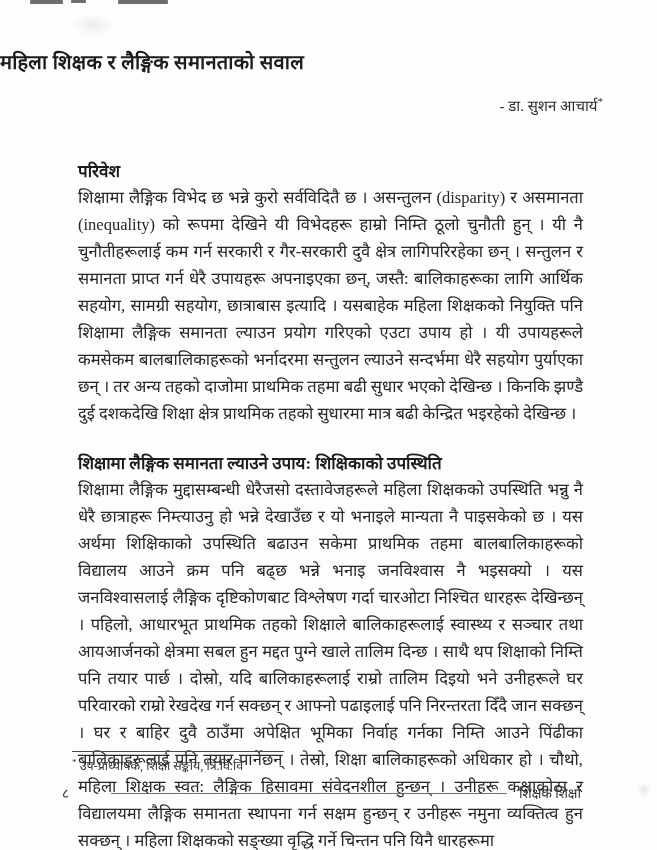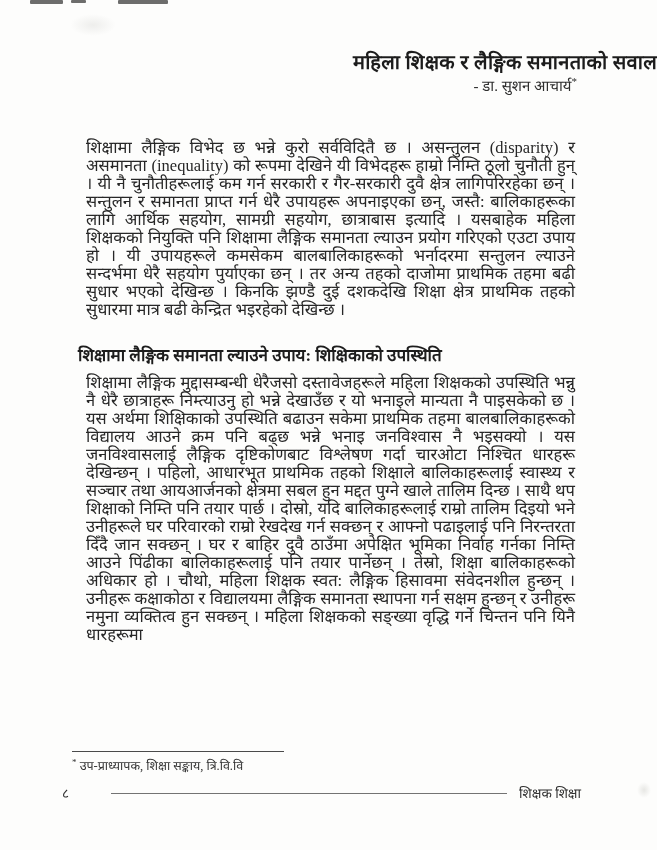--- a/index.html
+++ b/index.html
@@ -27,49 +27,50 @@
     background: radial-gradient(ellipse at center, #ececea 0%, rgba(253,253,252,0) 70%);
     opacity: .9;
   }
   .smudge-right {
     position: absolute; right: 6px; top: 782px; width: 14px; height: 16px;
     background: radial-gradient(ellipse at center, #e7e7e4 0%, rgba(253,253,252,0) 70%);
   }
 
   .doc-title {
     margin: 48px 0 0 0;
-    text-align: right;
+    text-align: left;
     font-size: 20px;
     font-weight: bold;
     letter-spacing: .3px;
     color: #1c1c1c;
   }
   .byline {
-    padding-right: 80px;
+    margin-top: 20px;
+    padding-right: 54px;
     text-align: right;
     font-size: 15px;
     color: #2e2e2e;
   }
   .byline sup { font-size: 11px; }
 
   .content {
     padding: 0 74px 0 78px;
   }
   .section-1 { margin-top: 44px; }
   .section-2 { margin-top: 24px; }
   .section-heading {
     margin: 0 0 2px 0;
     font-size: 17px;
     font-weight: bold;
     color: #1d1d1d;
   }
   .section-body {
-    margin: 8px;
+    margin: 0;
     font-size: 16.5px;
-    line-height: 18px;
+    line-height: 27px;
     text-align: justify;
     text-justify: inter-word;
     color: #272727;
   }
 
   .footnote {
     position: absolute;
     left: 72px;
     top: 751px;
     width: 420px;
@@ -118,20 +119,21 @@
 
   <h1 class="doc-title">महिला शिक्षक र लैङ्गिक समानताको सवाल</h1>
 
   <div class="byline">
     <span>- डा. सुशन आचार्य</span><sup>*</sup>
   </div>
 
   <div class="content">
 
     <div class="section-1">
+      <h2 class="section-heading">परिवेश</h2>
       <p class="section-body">शिक्षामा लैङ्गिक विभेद छ भन्ने कुरो सर्वविदितै छ । असन्तुलन (disparity) र असमानता (inequality)  को रूपमा देखिने यी विभेदहरू हाम्रो निम्ति ठूलो चुनौती  हुन् । यी नै चुनौतीहरूलाई कम गर्न सरकारी र गैर-सरकारी दुवै क्षेत्र लागिपरिरहेका छन् । सन्तुलन र समानता प्राप्त गर्न धेरै उपायहरू अपनाइएका छन्, जस्तै: बालिकाहरूका लागि आर्थिक सहयोग, सामग्री सहयोग, छात्राबास इत्यादि । यसबाहेक महिला शिक्षकको नियुक्ति पनि शिक्षामा लैङ्गिक समानता ल्याउन प्रयोग गरिएको एउटा उपाय हो । यी उपायहरूले कमसेकम बालबालिकाहरूको भर्नादरमा सन्तुलन ल्याउने सन्दर्भमा धेरै सहयोग पुर्याएका  छन् । तर अन्य तहको दाजोमा प्राथमिक तहमा बढी सुधार भएको देखिन्छ । किनकि झण्डै दुई दशकदेखि शिक्षा क्षेत्र प्राथमिक तहको सुधारमा मात्र बढी केन्द्रित भइरहेको देखिन्छ ।</p>
     </div>
 
     <div class="section-2">
       <h2 class="section-heading">शिक्षामा लैङ्गिक समानता ल्याउने उपाय: शिक्षिकाको उपस्थिति</h2>
       <p class="section-body">शिक्षामा लैङ्गिक मुद्दासम्बन्धी धेरैजसो दस्तावेजहरूले महिला शिक्षकको उपस्थिति भन्नु नै धेरै छात्राहरू निम्त्याउनु हो भन्ने देखाउँछ र यो भनाइले मान्यता नै पाइसकेको छ । यस अर्थमा शिक्षिकाको उपस्थिति बढाउन सकेमा प्राथमिक तहमा बालबालिकाहरूको विद्यालय आउने क्रम पनि बढ्छ भन्ने भनाइ जनविश्वास नै भइसक्यो । यस जनविश्वासलाई लैङ्गिक दृष्टिकोणबाट विश्लेषण गर्दा चारओटा निश्चित धारहरू देखिन्छन् । पहिलो, आधारभूत प्राथमिक तहको शिक्षाले बालिकाहरूलाई स्वास्थ्य र सञ्चार तथा आयआर्जनको क्षेत्रमा सबल हुन मद्दत पुग्ने खाले तालिम दिन्छ । साथै थप शिक्षाको निम्ति पनि तयार पार्छ । दोस्रो, यदि बालिकाहरूलाई राम्रो तालिम दिइयो भने उनीहरूले घर परिवारको राम्रो रेखदेख गर्न सक्छन् र आफ्नो पढाइलाई पनि निरन्तरता दिँदै जान  सक्छन् । घर र बाहिर दुवै ठाउँमा अपेक्षित भूमिका निर्वाह गर्नका निम्ति आउने पिंढीका बालिकाहरूलाई पनि तयार पार्नेछन् । तेस्रो, शिक्षा बालिकाहरूको अधिकार हो । चौथो, महिला शिक्षक स्वत: लैङ्गिक हिसावमा संवेदनशील हुन्छन् । उनीहरू कक्षाकोठा र विद्यालयमा लैङ्गिक समानता स्थापना गर्न सक्षम हुन्छन् र उनीहरू नमुना व्यक्तित्व हुन सक्छन् । महिला शिक्षकको सङ्ख्या वृद्धि गर्ने चिन्तन पनि यिनै धारहरूमा</p>
     </div>
 
   </div>
 

